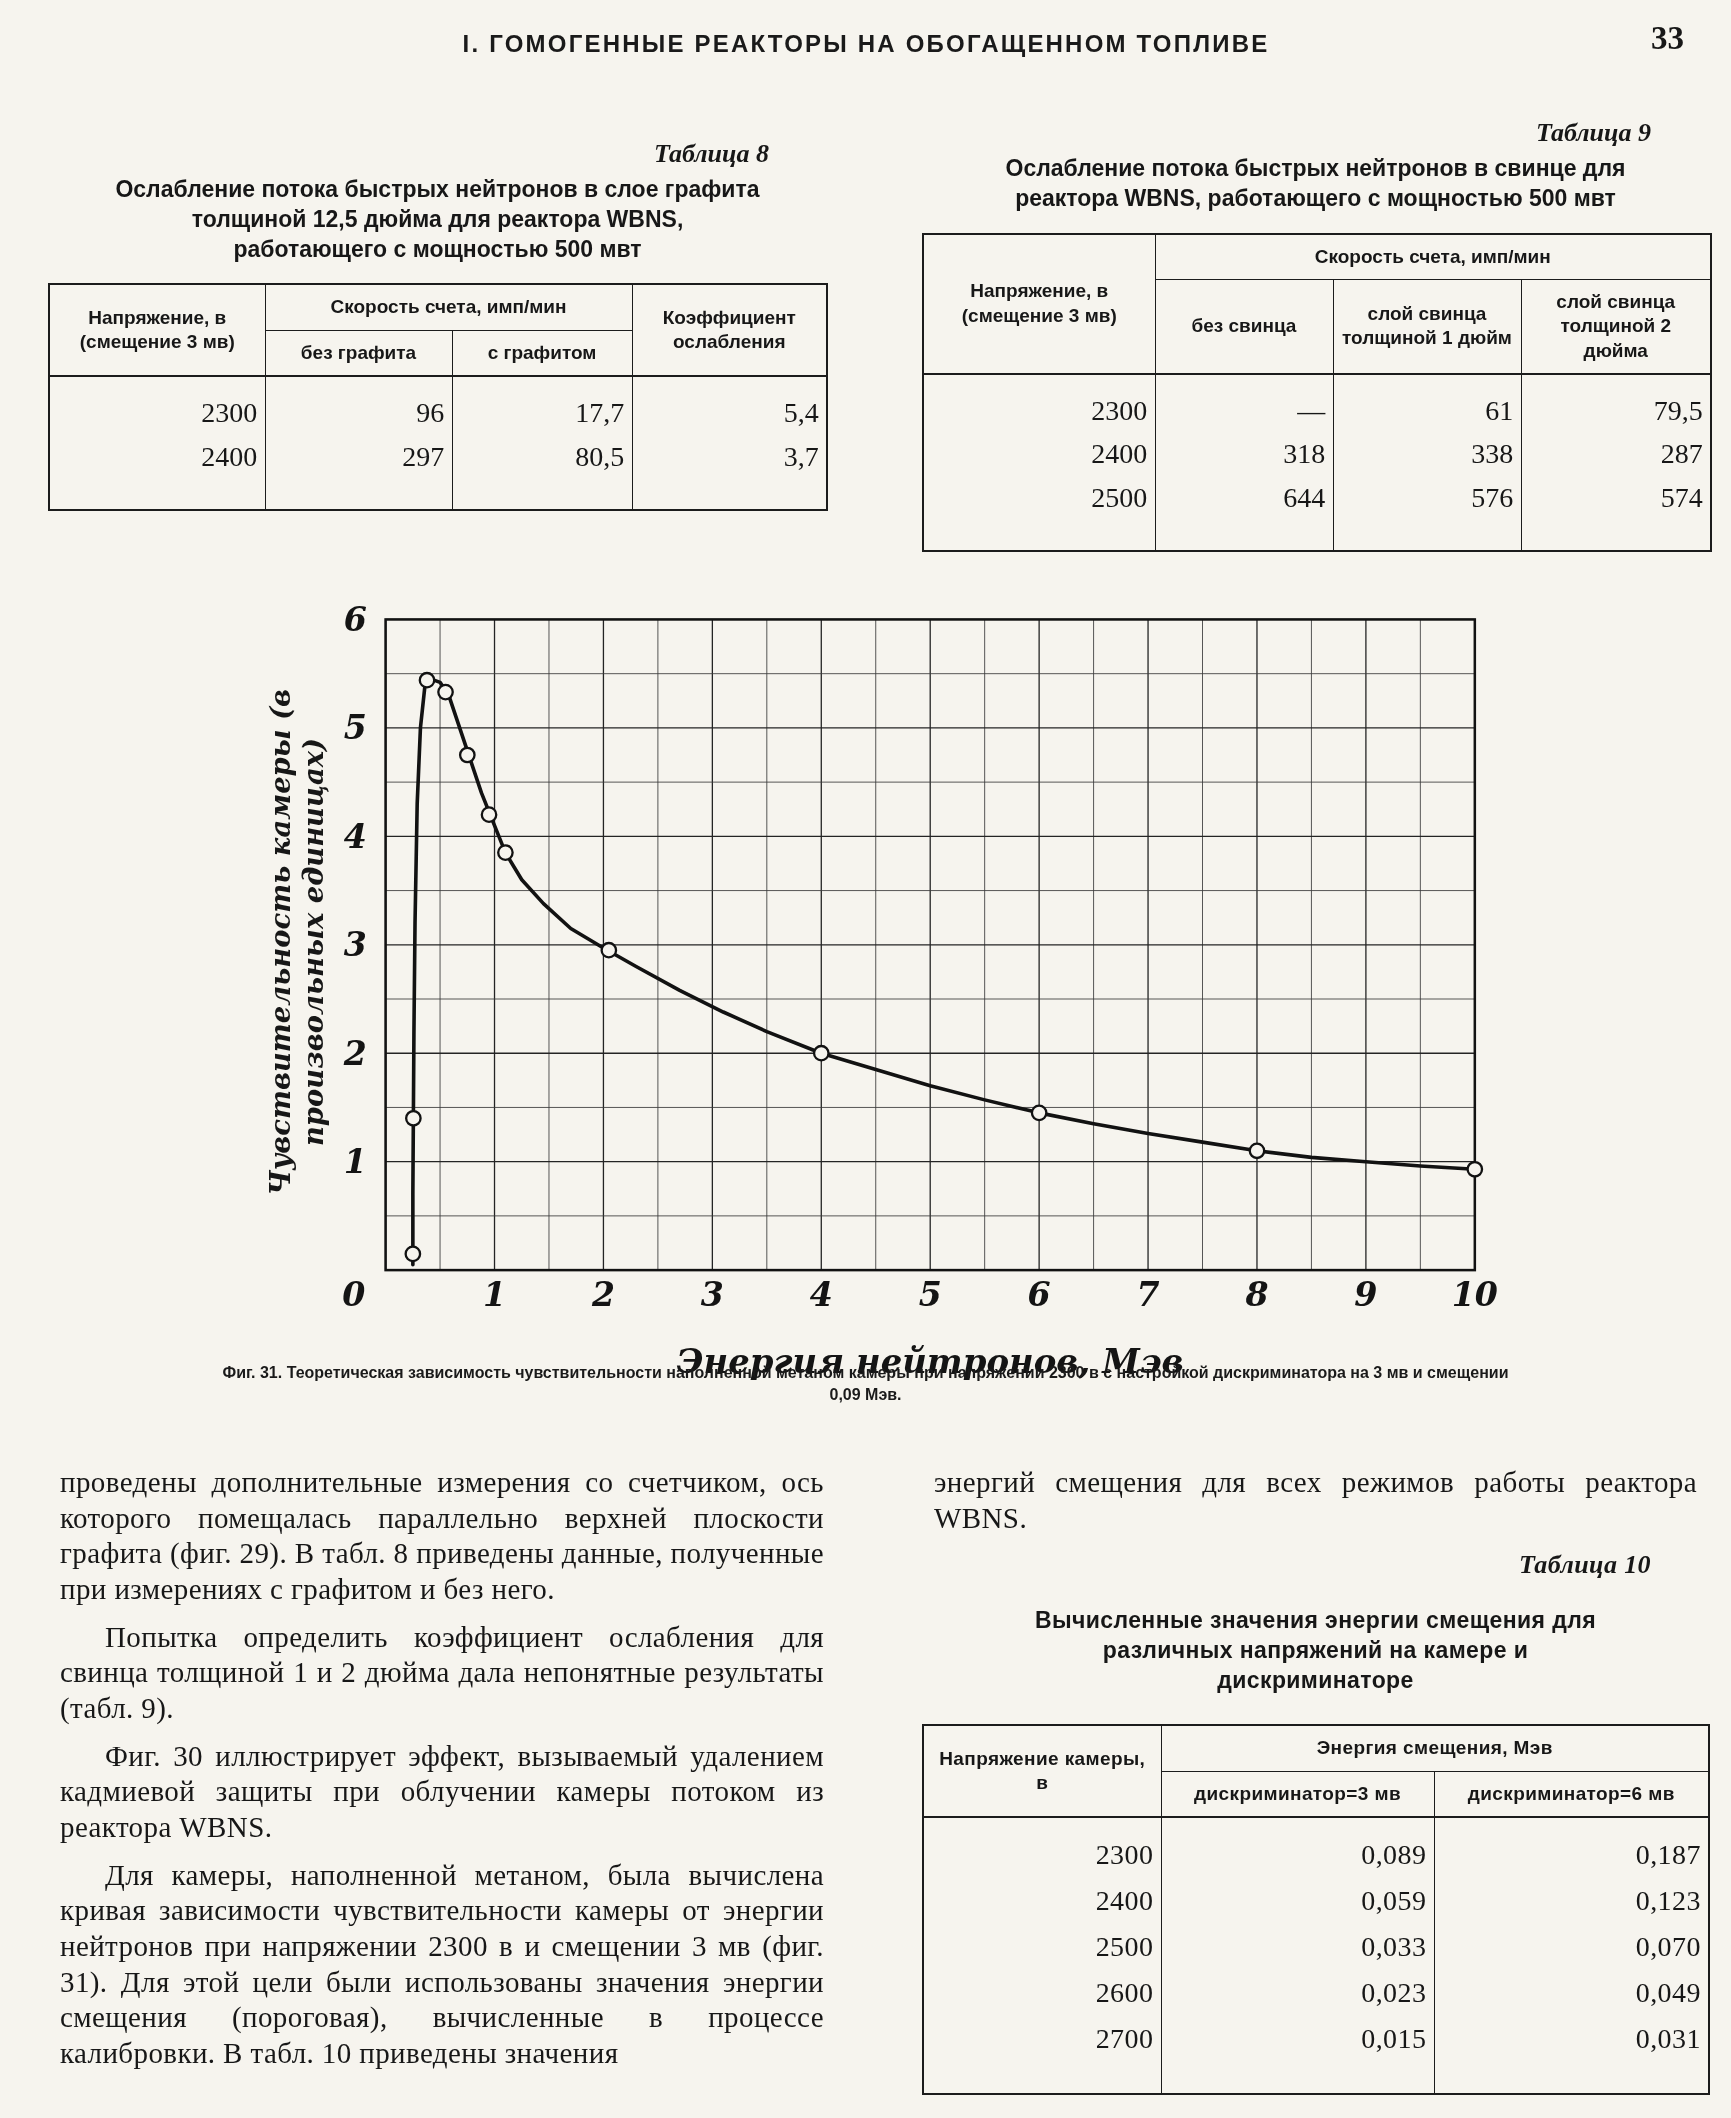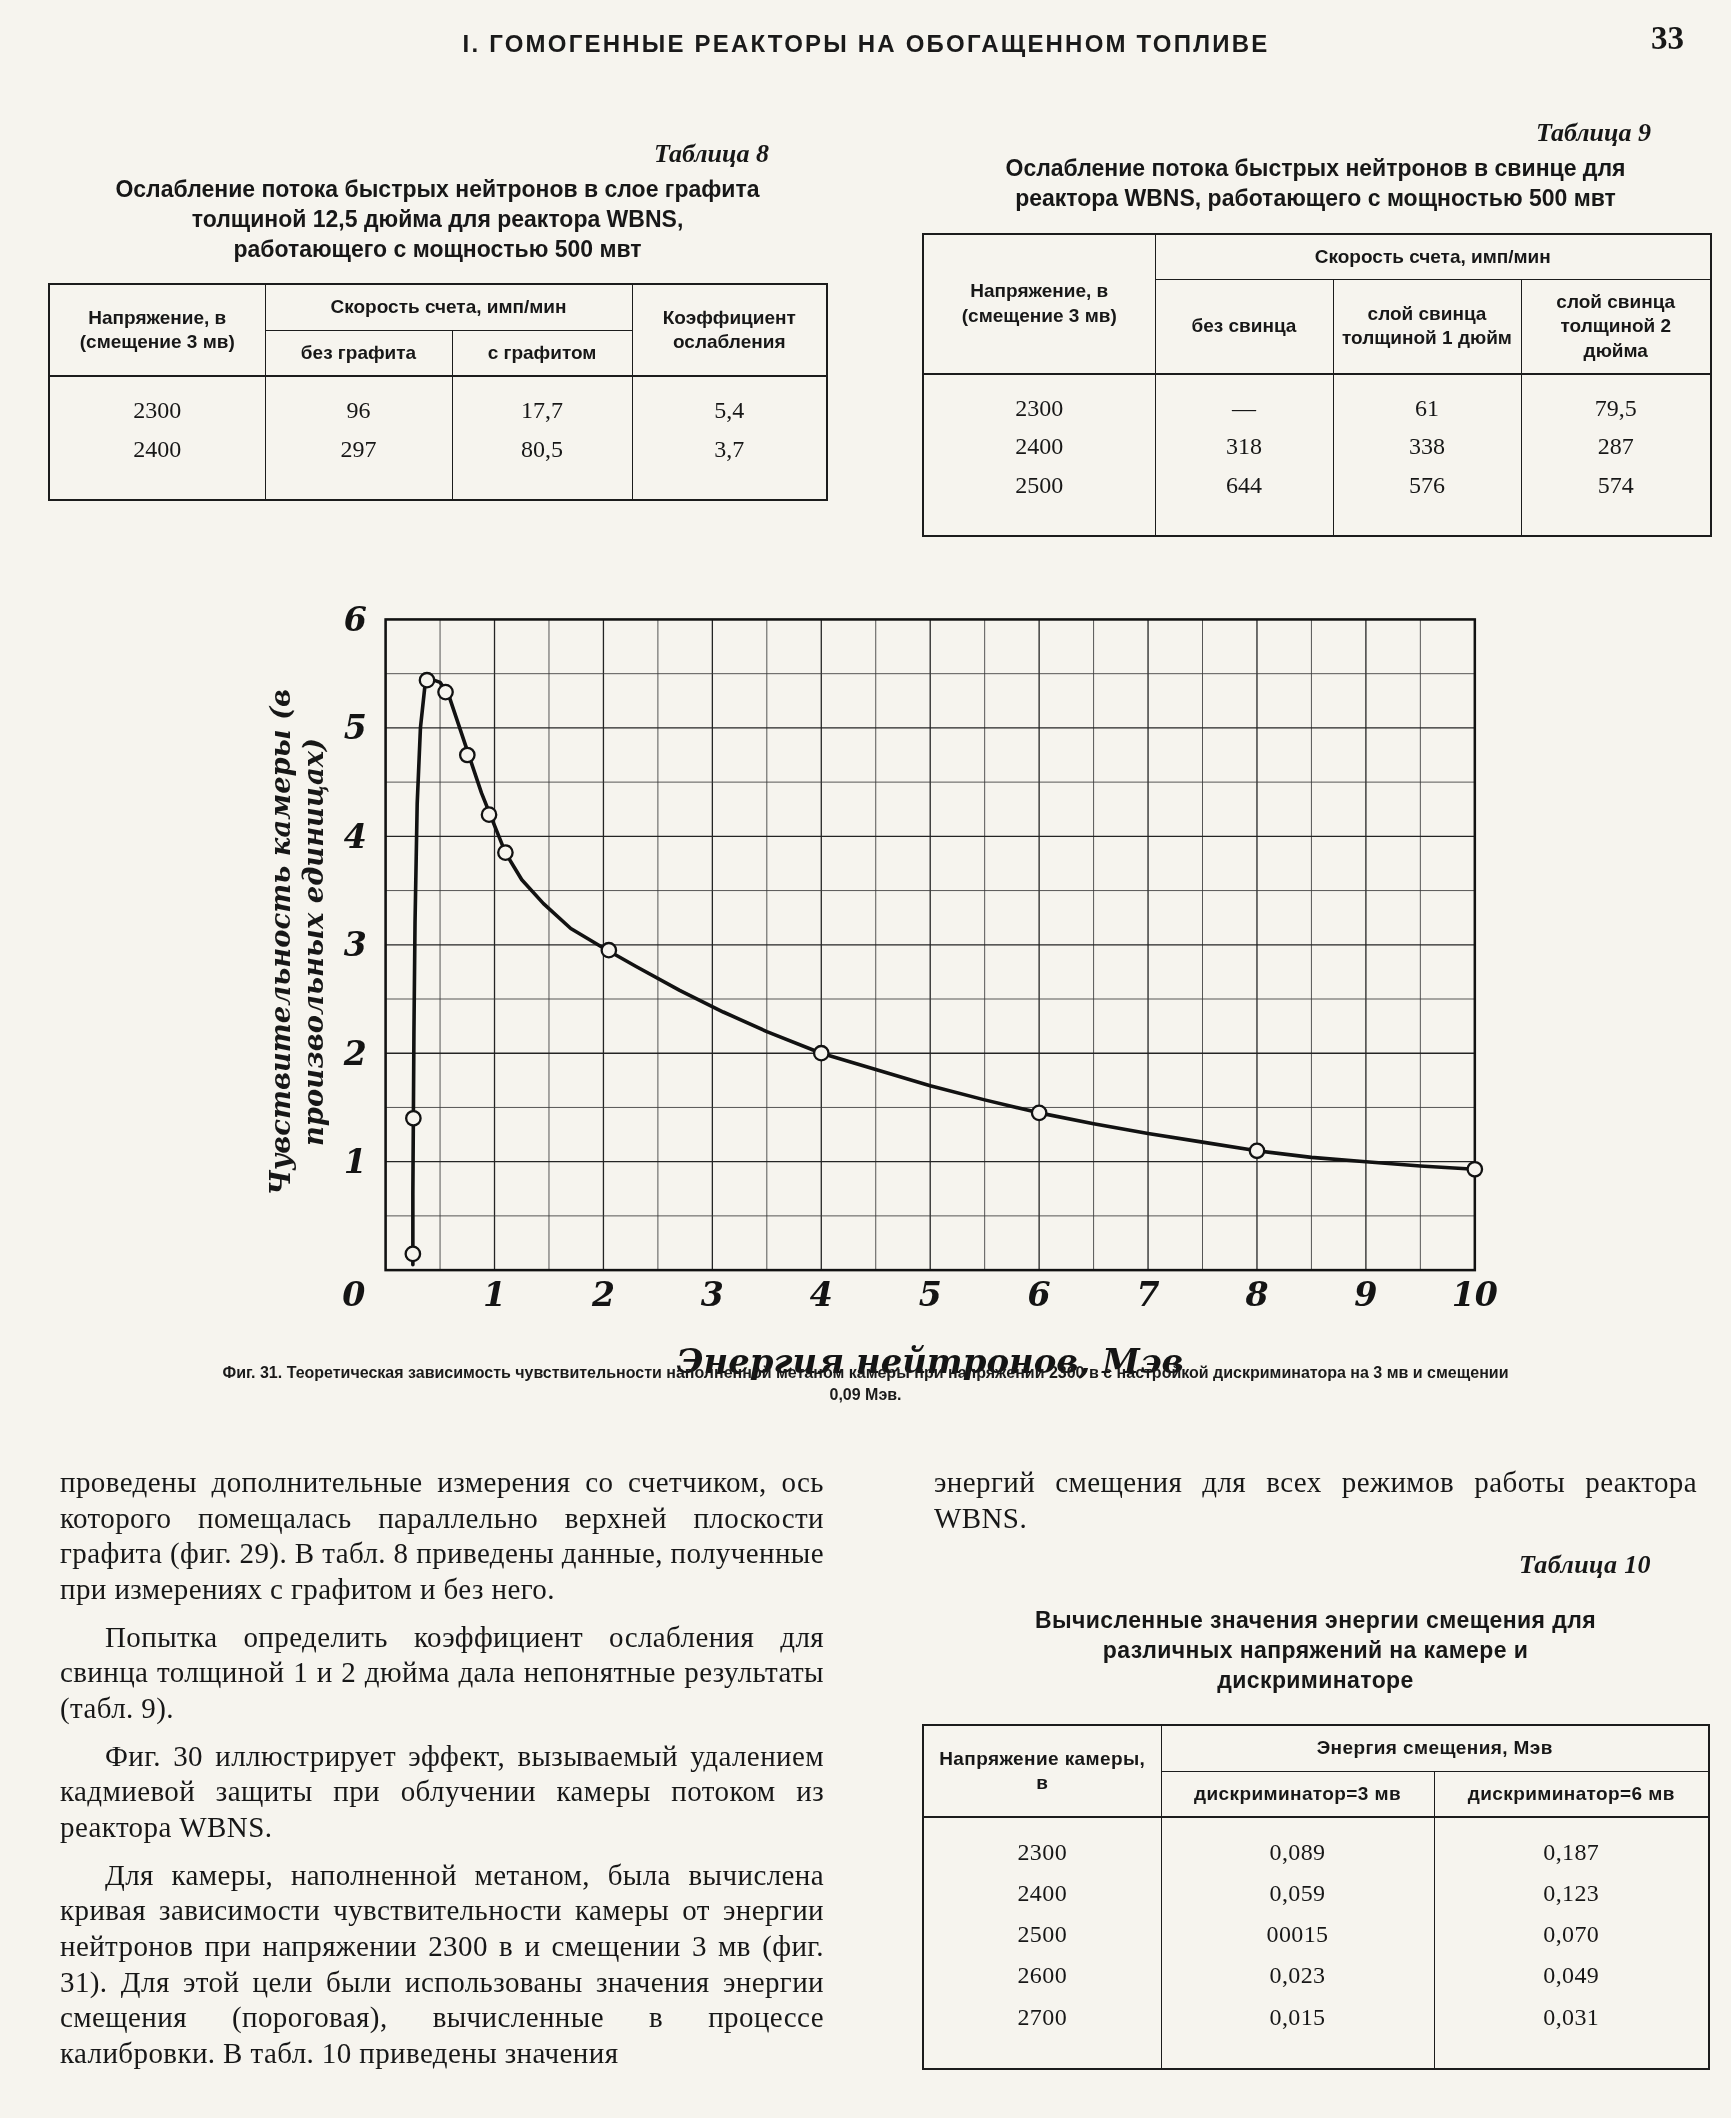--- a/index.html
+++ b/index.html
@@ -37,22 +37,22 @@
   }
   table.tbl th{
     border:1.4px solid #1c1c1c;
     font-family:"Liberation Sans", sans-serif;font-weight:bold;
     font-size:19px;line-height:1.28;padding:10px 7.2px;text-align:center;vertical-align:middle;
   }
   table.tbl thead tr:last-child th, table.tbl thead th[rowspan]{border-bottom:2.2px solid #1c1c1c;}
   table.tbl td{
     border-left:1.4px solid #1c1c1c;border-right:1.4px solid #1c1c1c;
     border-top:none;border-bottom:none;
-    font-family:"Liberation Serif", serif;font-size:24px;
-    text-align:center;padding:5.8px 7.2px;
+    font-family:"Liberation Serif", serif;font-size:28px;
+    text-align:right;padding:5.8px 7.2px;
   }
   table.tbl tbody tr:first-child td{padding-top:20px;}
   table.tbl tbody tr:last-child td{padding-bottom:36px;}
   #t8{width:778px;} #t8 col.c1{width:216px} #t8 col.c2{width:187px} #t8 col.c3{width:180px} #t8 col.c4{width:195px}
   #t9{width:787px;} #t9 col.c1{width:232px} #t9 col.c2{width:178px} #t9 col.c3{width:188px} #t9 col.c4{width:190px}
   #t10{width:787px;} #t10 col.c1{width:238px} #t10 col.c2{width:273px} #t10 col.c3{width:275px}
 
   #figure31{position:absolute;left:325px;top:599px;width:1183px;height:794px;}
   .tick{font-family:"DejaVu Serif", serif;font-style:italic;font-weight:bold;font-size:46px;fill:#141414;}
   .axis-label{font-family:"DejaVu Serif", serif;font-style:italic;font-weight:bold;font-size:47px;fill:#141414;}
@@ -273,21 +273,21 @@
             <td>0,089</td>
             <td>0,187</td>
           </tr>
           <tr>
             <td>2400</td>
             <td>0,059</td>
             <td>0,123</td>
           </tr>
           <tr>
             <td>2500</td>
-            <td>00015</td>
+            <td>0,033</td>
             <td>0,070</td>
           </tr>
           <tr>
             <td>2600</td>
             <td>0,023</td>
             <td>0,049</td>
           </tr>
           <tr>
             <td>2700</td>
             <td>0,015</td>

